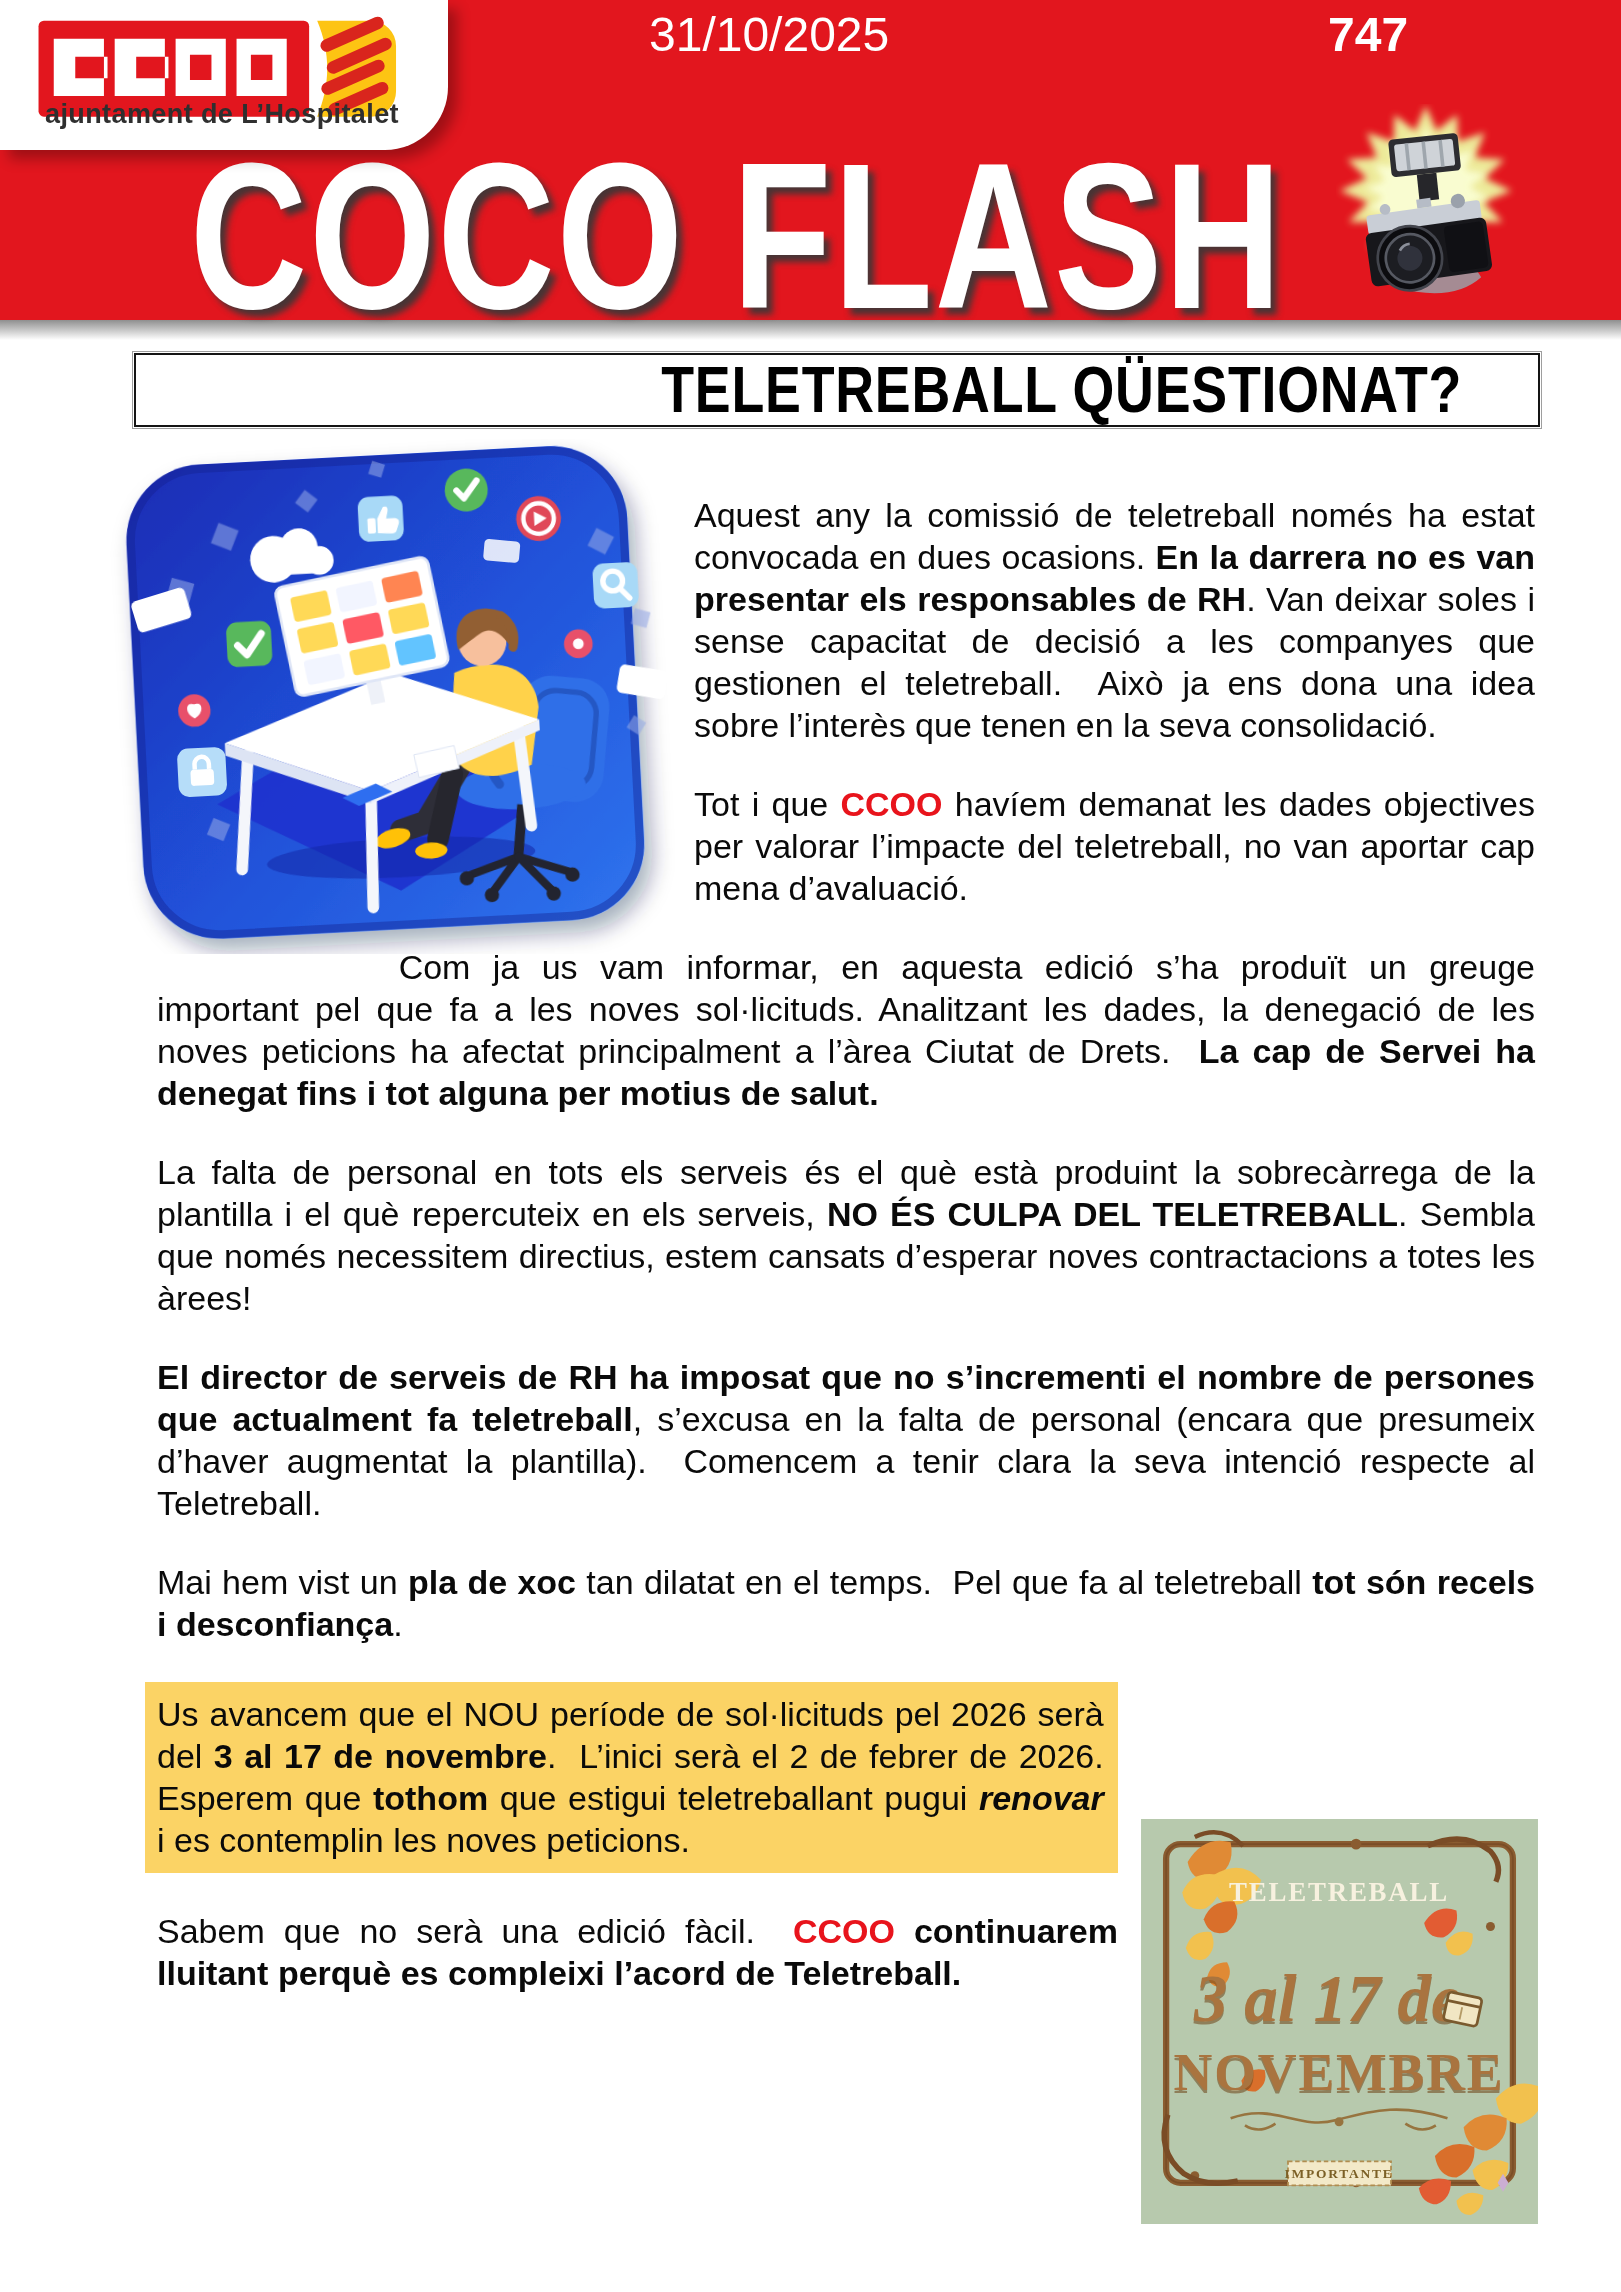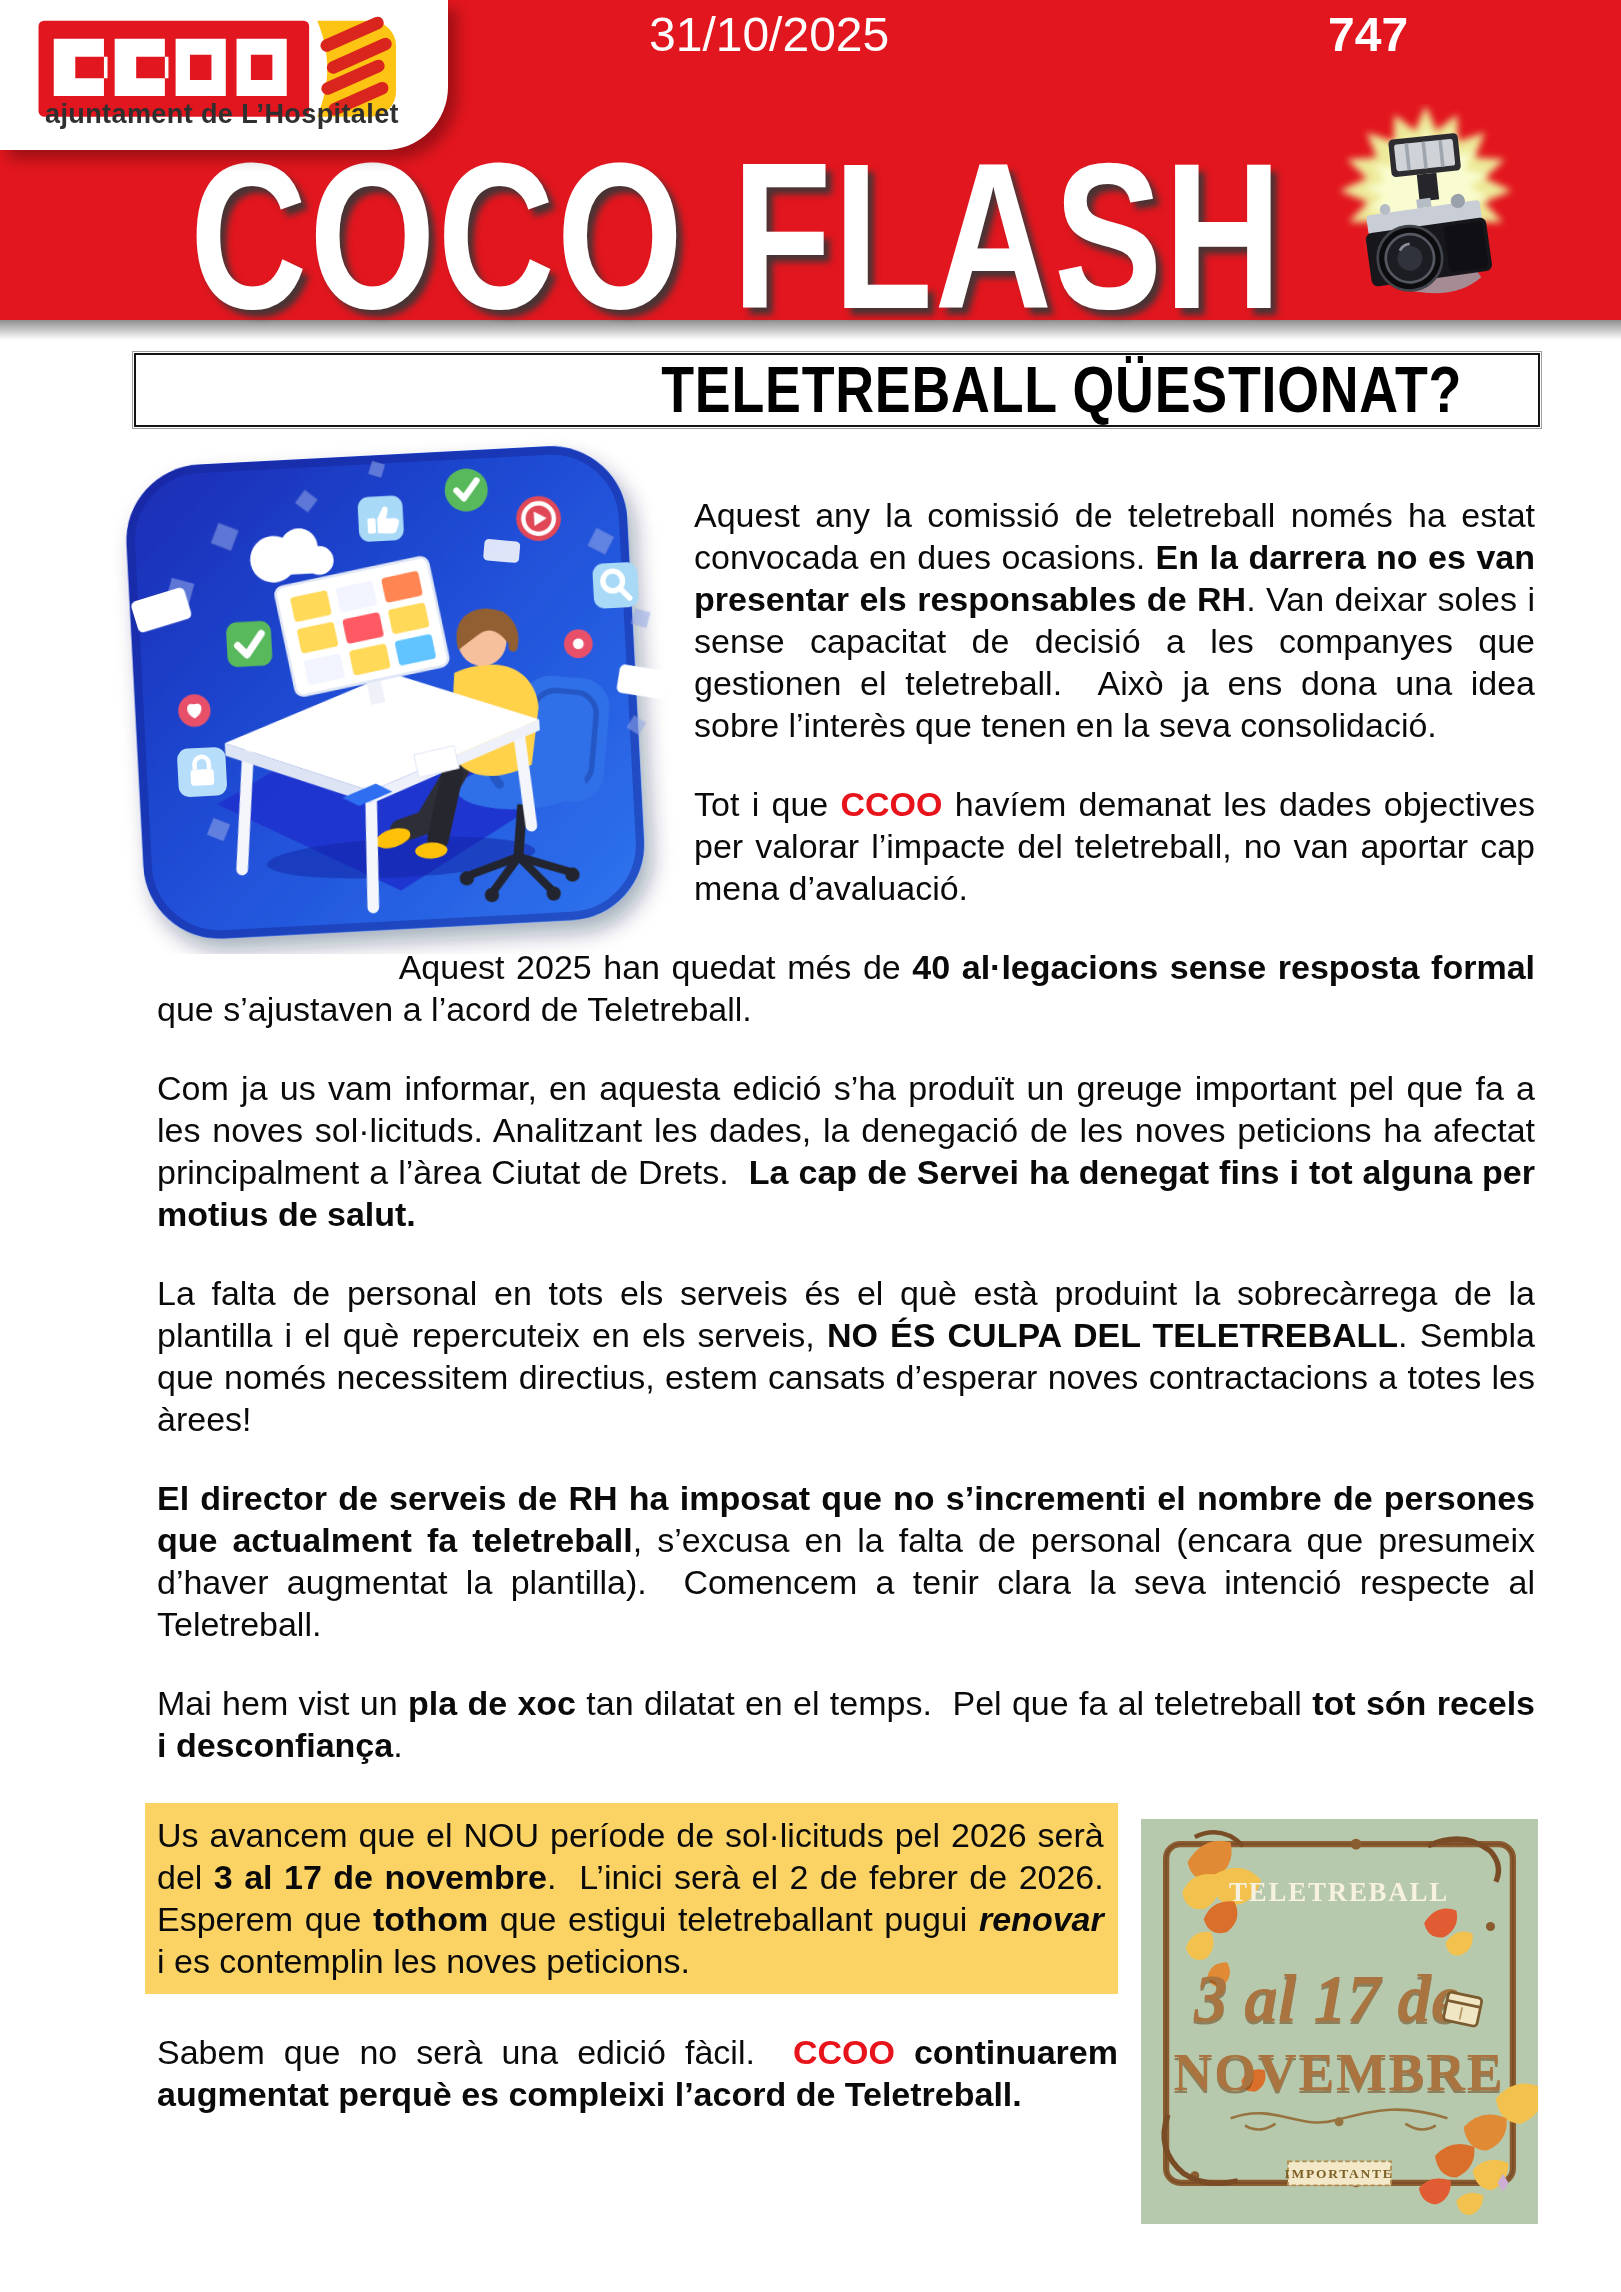--- a/index.html
+++ b/index.html
@@ -252,27 +252,26 @@
           <rect x="332" y="232" width="42" height="28" rx="4" fill="#62c4ff"></rect>
         </g>
       </g>
     </g>
   </svg>
 
   <div class="article-body">
     <div class="illu-float"></div>
     <p class="para first"><span>Aquest any la comissió de teletreball només ha estat convocada en dues ocasions. </span><span class="b">En la darrera no es van presentar els responsables de RH</span><span>. Van deixar soles i sense capacitat de decisió a les companyes que gestionen el teletreball.&nbsp; Això ja ens dona una idea sobre l’interès que tenen en la seva consolidació.</span></p>
     <p class="para"><span>Tot i que </span><span class="b red">CCOO</span><span> havíem demanat les dades objectives per valorar l’impacte del teletreball, no van aportar cap mena d’avaluació.</span></p>
-    <p class="para"><span>Aquest 2025 han quedat més de </span><span class="b">40 al·legacions sense resposta formal</span><span> que s’ajustaven a l’acord de Teletreball.</span></p>
     <p class="para"><span>Com ja us vam informar, en aquesta edició s’ha produït un greuge important pel que fa a les noves sol·licituds. Analitzant les dades, la denegació de les noves peticions ha afectat principalment a l’àrea Ciutat de Drets.&nbsp; </span><span class="b">La cap de Servei ha denegat fins i tot alguna per motius de salut.</span></p>
     <p class="para"><span>La falta de personal en tots els serveis és el què està produint la sobrecàrrega de la plantilla i el què repercuteix en els serveis, </span><span class="b">NO ÉS CULPA DEL TELETREBALL</span><span>. Sembla que només necessitem directius, estem cansats d’esperar noves contractacions a totes les àrees!</span></p>
     <p class="para"><span class="b">El director de serveis de RH ha imposat que no s’incrementi el nombre de persones que actualment fa teletreball</span><span>, s’excusa en la falta de personal (encara que presumeix d’haver augmentat la plantilla).&nbsp; Comencem a tenir clara la seva intenció respecte al Teletreball.</span></p>
     <p class="para"><span>Mai hem vist un </span><span class="b">pla de xoc</span><span> tan dilatat en el temps.&nbsp; Pel que fa al teletreball </span><span class="b">tot són recels i desconfiança</span><span>.</span></p>
     <p class="para hl"><span>Us avancem que el NOU període de sol·licituds pel 2026 serà del </span><span class="b">3 al 17 de novembre</span><span>.&nbsp; L’inici serà el 2 de febrer de 2026. Esperem que </span><span class="b">tothom</span><span> que estigui teletreballant pugui </span><span class="b i">renovar</span><span> i es contemplin les noves peticions.</span></p>
-    <p class="para p9"><span>Sabem que no serà una edició fàcil.&nbsp; </span><span class="b red">CCOO</span><span> </span><span class="b">continuarem augmentat perquè es compleixi l’acord de Teletreball.</span></p>
+    <p class="para p9"><span>Sabem que no serà una edició fàcil.&nbsp; </span><span class="b red">CCOO</span><span> </span><span class="b">continuarem lluitant perquè es compleixi l’acord de Teletreball.</span></p>
   </div>
 
   <svg class="poster" width="397" height="405" viewBox="0 0 443 452">
     <rect x="0" y="0" width="443" height="452" fill="#b7c9ad"></rect>
 
     <g>
       <rect x="28" y="28" width="387" height="378" rx="16" fill="none" stroke="#8a5c30" stroke-width="7"></rect>
       <rect x="28" y="28" width="387" height="378" rx="16" fill="none" stroke="#6f4522" stroke-width="2" opacity=".6"></rect>
       <circle cx="240" cy="28" r="6" fill="#8a5c30"></circle>
         <circle cx="390" cy="120" r="5" fill="#8a5c30"></circle>

